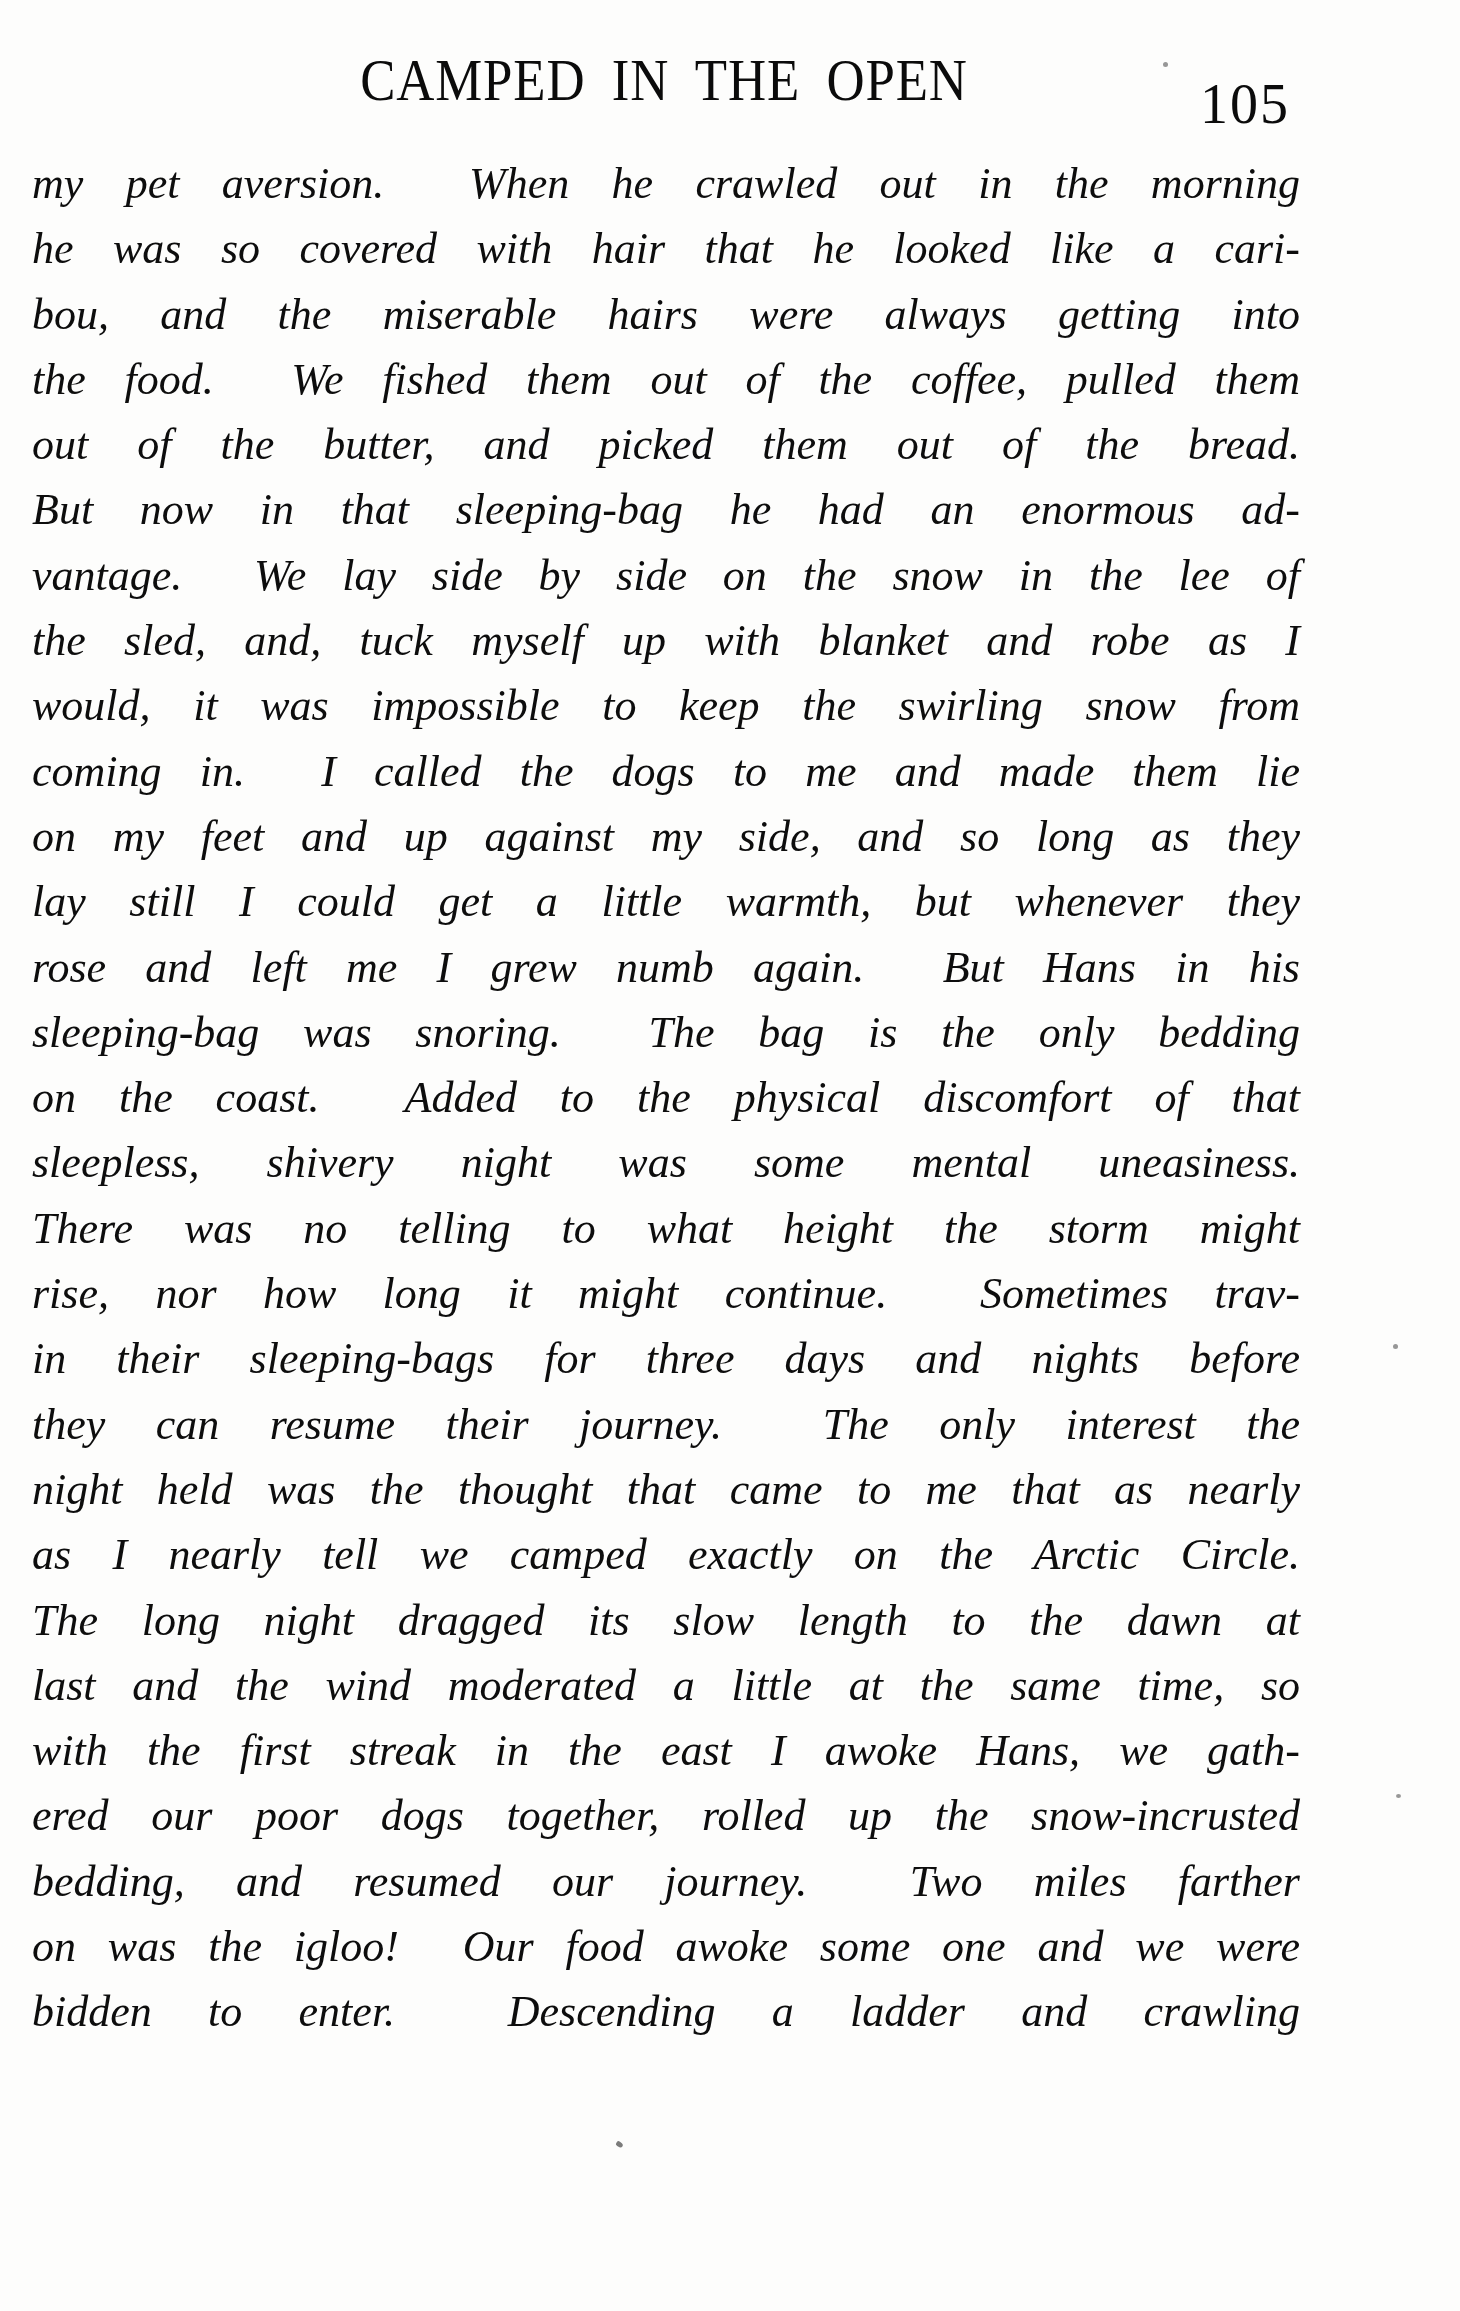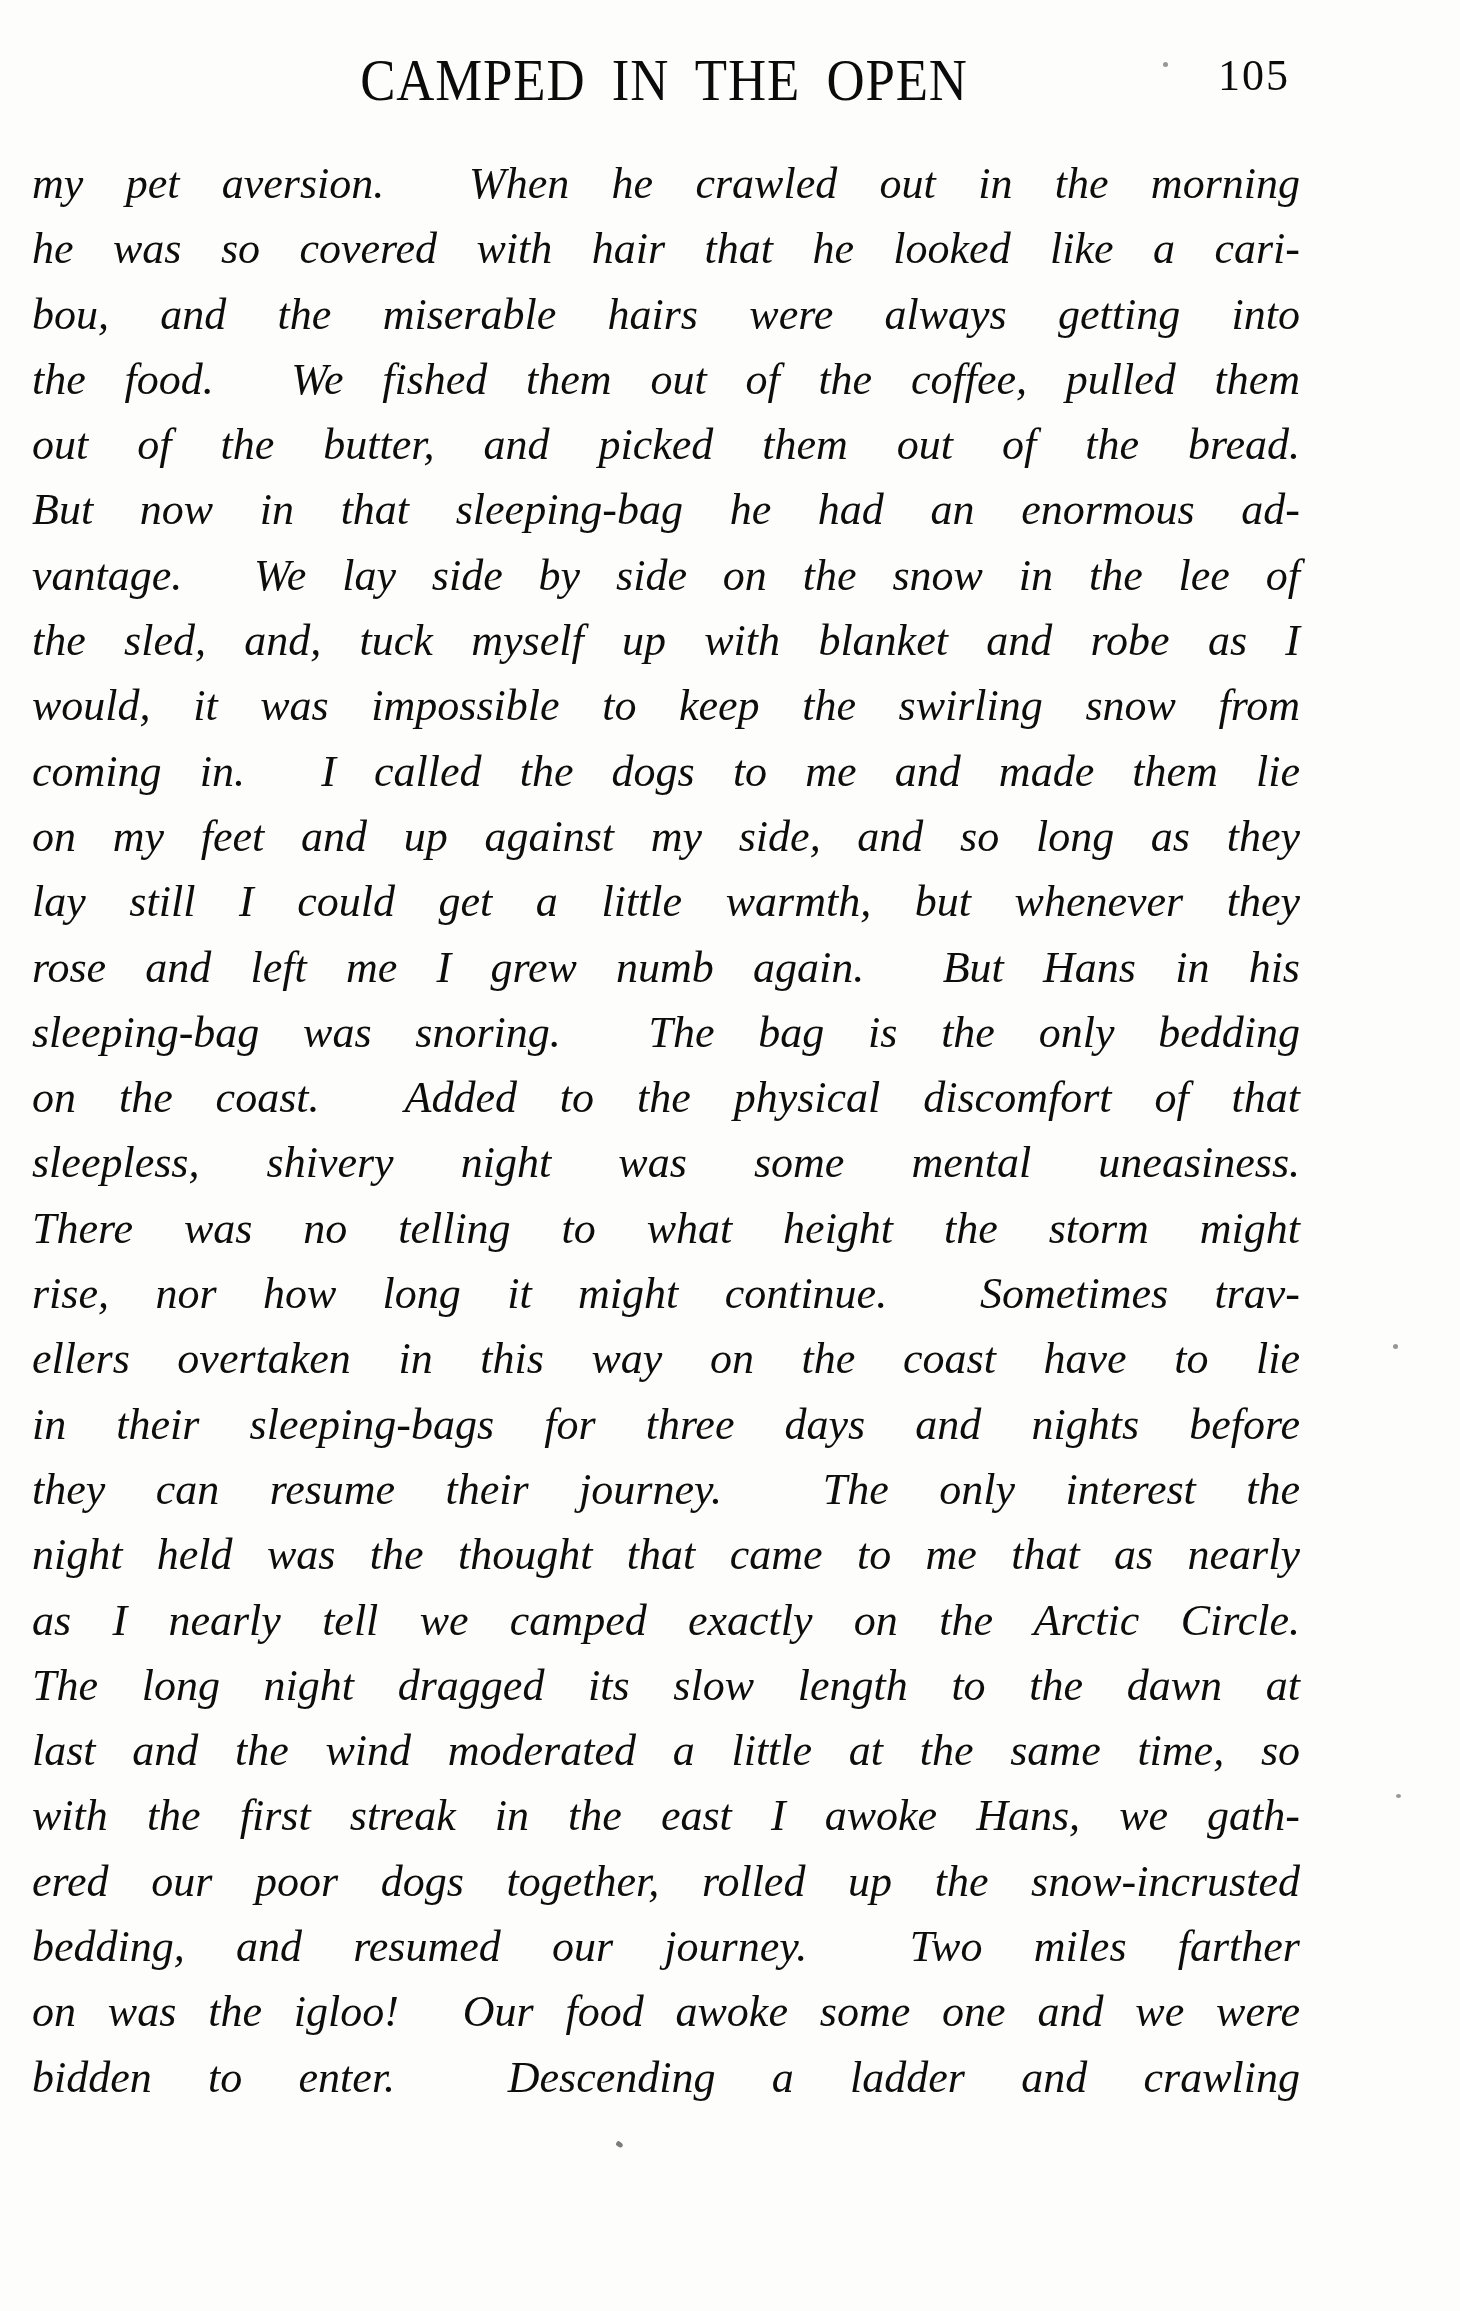--- a/index.html
+++ b/index.html
@@ -26,23 +26,23 @@
     font-weight: 400;
     letter-spacing: 1px;
     word-spacing: 14px;
     white-space: nowrap;
     transform: translateX(-50%) scaleX(0.88);
     color: #0b0b0b;
   }
   .running-head-folio {
     position: absolute;
     right: 170px;
-    top: 54px;
+    top: 76px;
     line-height: 1;
-    font-size: 44px;
+    font-size: 56px;
     letter-spacing: 2px;
     color: #0b0b0b;
     text-align: right;
   }
   
   .text-block {
     position: absolute;
     left: 32px;
     top: 151px;
     width: 1268px;
@@ -91,21 +91,20 @@
     <div class="text-line">would, it was impossible to keep the swirling snow from</div>
     <div class="text-line">coming in.  I called the dogs to me and made them lie</div>
     <div class="text-line">on my feet and up against my side, and so long as they</div>
     <div class="text-line">lay still I could get a little warmth, but whenever they</div>
     <div class="text-line">rose and left me I grew numb again.  But Hans in his</div>
     <div class="text-line">sleeping-bag was snoring.  The bag is the only bedding</div>
     <div class="text-line">on the coast.  Added to the physical discomfort of that</div>
     <div class="text-line">sleepless, shivery night was some mental uneasiness.</div>
     <div class="text-line">There was no telling to what height the storm might</div>
     <div class="text-line">rise, nor how long it might continue.  Sometimes trav-</div>
-    <div class="text-line">ellers overtaken in this way on the coast have to lie</div>
     <div class="text-line">in their sleeping-bags for three days and nights before</div>
     <div class="text-line">they can resume their journey.  The only interest the</div>
     <div class="text-line">night held was the thought that came to me that as nearly</div>
     <div class="text-line">as I nearly tell we camped exactly on the Arctic Circle.</div>
     <div class="text-line">The long night dragged its slow length to the dawn at</div>
     <div class="text-line">last and the wind moderated a little at the same time, so</div>
     <div class="text-line">with the first streak in the east I awoke Hans, we gath-</div>
     <div class="text-line">ered our poor dogs together, rolled up the snow-incrusted</div>
     <div class="text-line">bedding, and resumed our journey.  Two miles farther</div>
     <div class="text-line">on was the igloo!  Our food awoke some one and we were</div>

